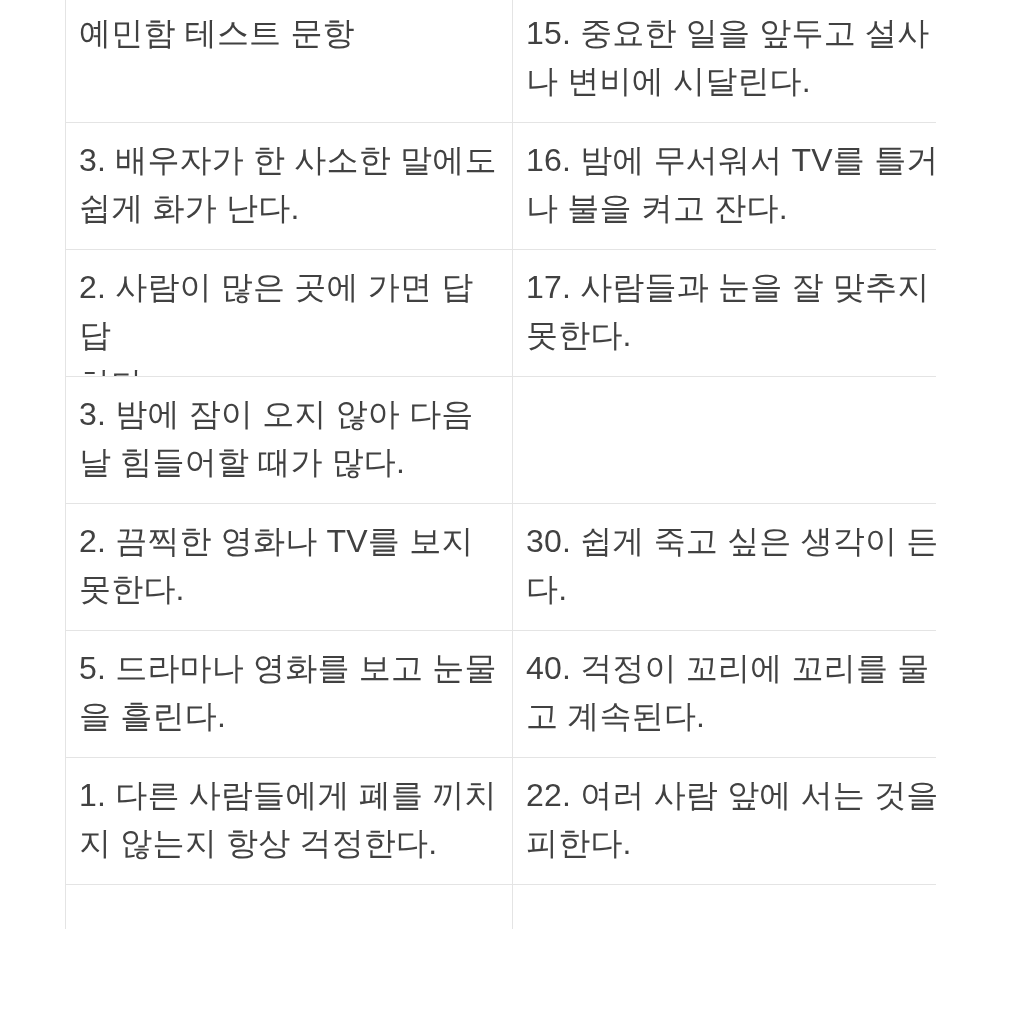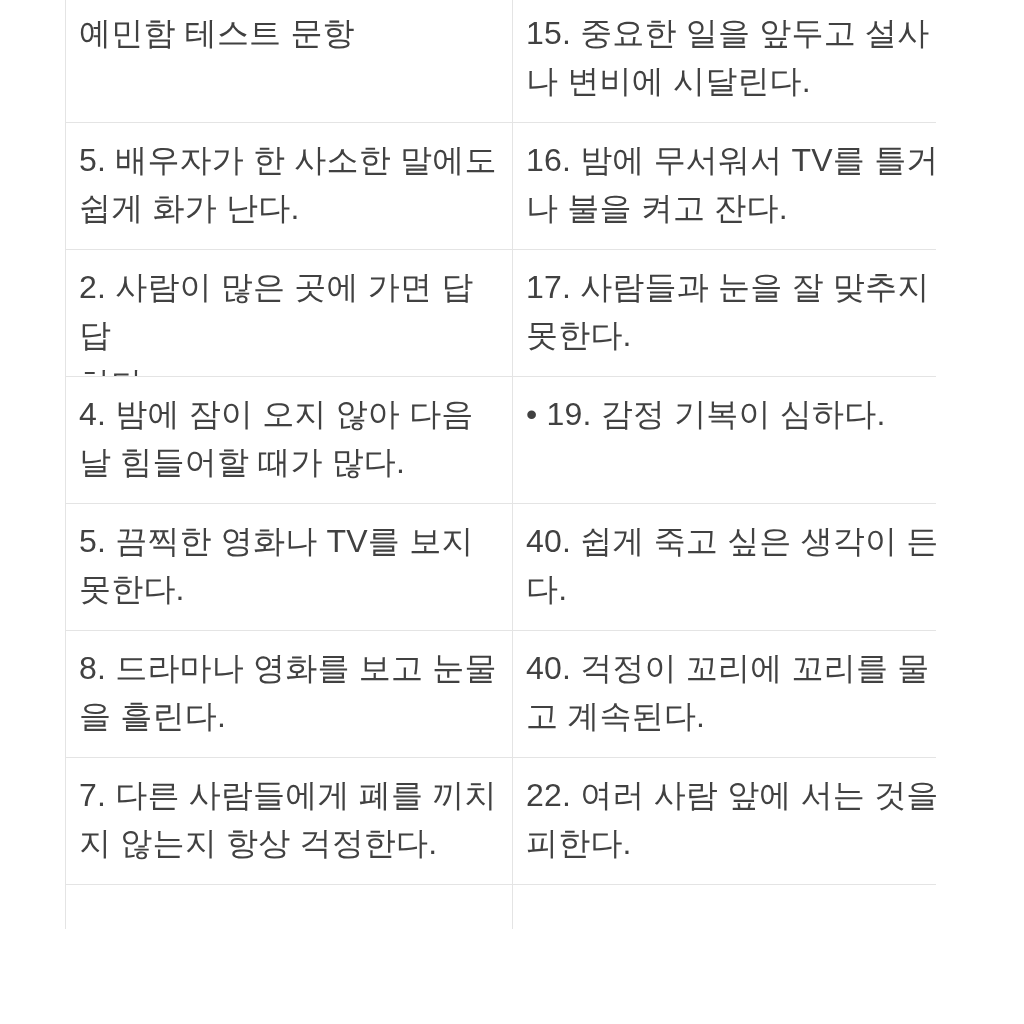--- a/index.html
+++ b/index.html
@@ -64,56 +64,55 @@
 <div class="page">
   <div class="qtable">
 
     <div class="row">
       <div class="cell left">예민함 테스트 문항</div>
       <div class="cell right">15. 중요한 일을 앞두고 설사
 나 변비에 시달린다.</div>
     </div>
 
     <div class="row">
-      <div class="cell left">5. 배우자가 한 사소한 말에도
+      <div class="cell left">3. 배우자가 한 사소한 말에도
 쉽게 화가 난다.</div>
       <div class="cell right">16. 밤에 무서워서 TV를 틀거
 나 불을 켜고 잔다.</div>
     </div>
 
     <div class="row">
       <div class="cell left">2. 사람이 많은 곳에 가면 답답
 하다.</div>
       <div class="cell right">17. 사람들과 눈을 잘 맞추지
 못한다.</div>
     </div>
 
 
     <div class="row">
-      <div class="cell left">4. 밤에 잠이 오지 않아 다음
+      <div class="cell left">3. 밤에 잠이 오지 않아 다음
 날 힘들어할 때가 많다.</div>
-      <div class="cell right">• 19. 감정 기복이 심하다.</div>
     </div>
 
     <div class="row">
-      <div class="cell left">5. 끔찍한 영화나 TV를 보지
+      <div class="cell left">2. 끔찍한 영화나 TV를 보지
 못한다.</div>
-      <div class="cell right">40. 쉽게 죽고 싶은 생각이 든
+      <div class="cell right">30. 쉽게 죽고 싶은 생각이 든
 다.</div>
     </div>
 
     <div class="row">
-      <div class="cell left">8. 드라마나 영화를 보고 눈물
+      <div class="cell left">5. 드라마나 영화를 보고 눈물
 을 흘린다.</div>
       <div class="cell right">40. 걱정이 꼬리에 꼬리를 물
 고 계속된다.</div>
     </div>
 
     <div class="row">
-      <div class="cell left">7. 다른 사람들에게 폐를 끼치
+      <div class="cell left">1. 다른 사람들에게 폐를 끼치
 지 않는지 항상 걱정한다.</div>
       <div class="cell right">22. 여러 사람 앞에 서는 것을
 피한다.</div>
     </div>
 
     <div class="row partial">
       <div class="cell left"></div>
       <div class="cell right"></div>
     </div>
 

